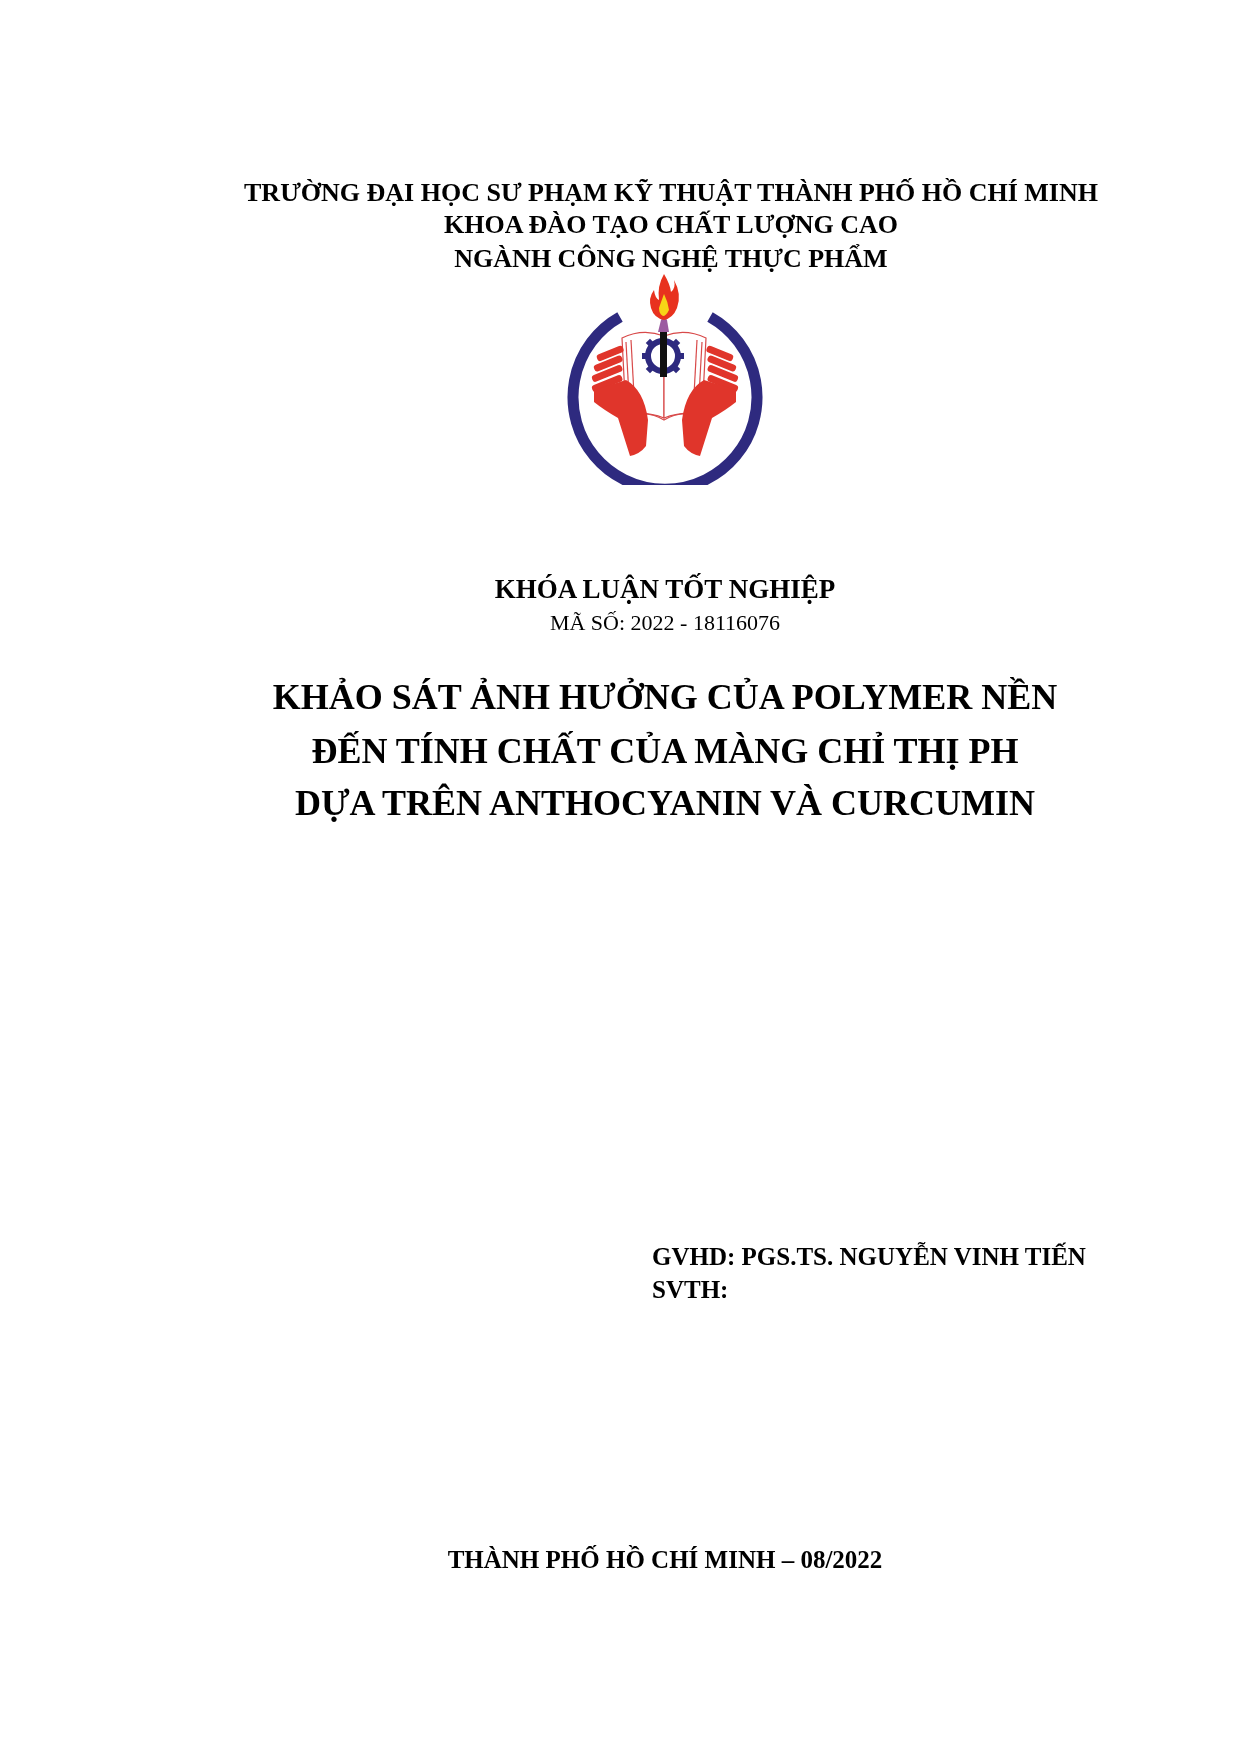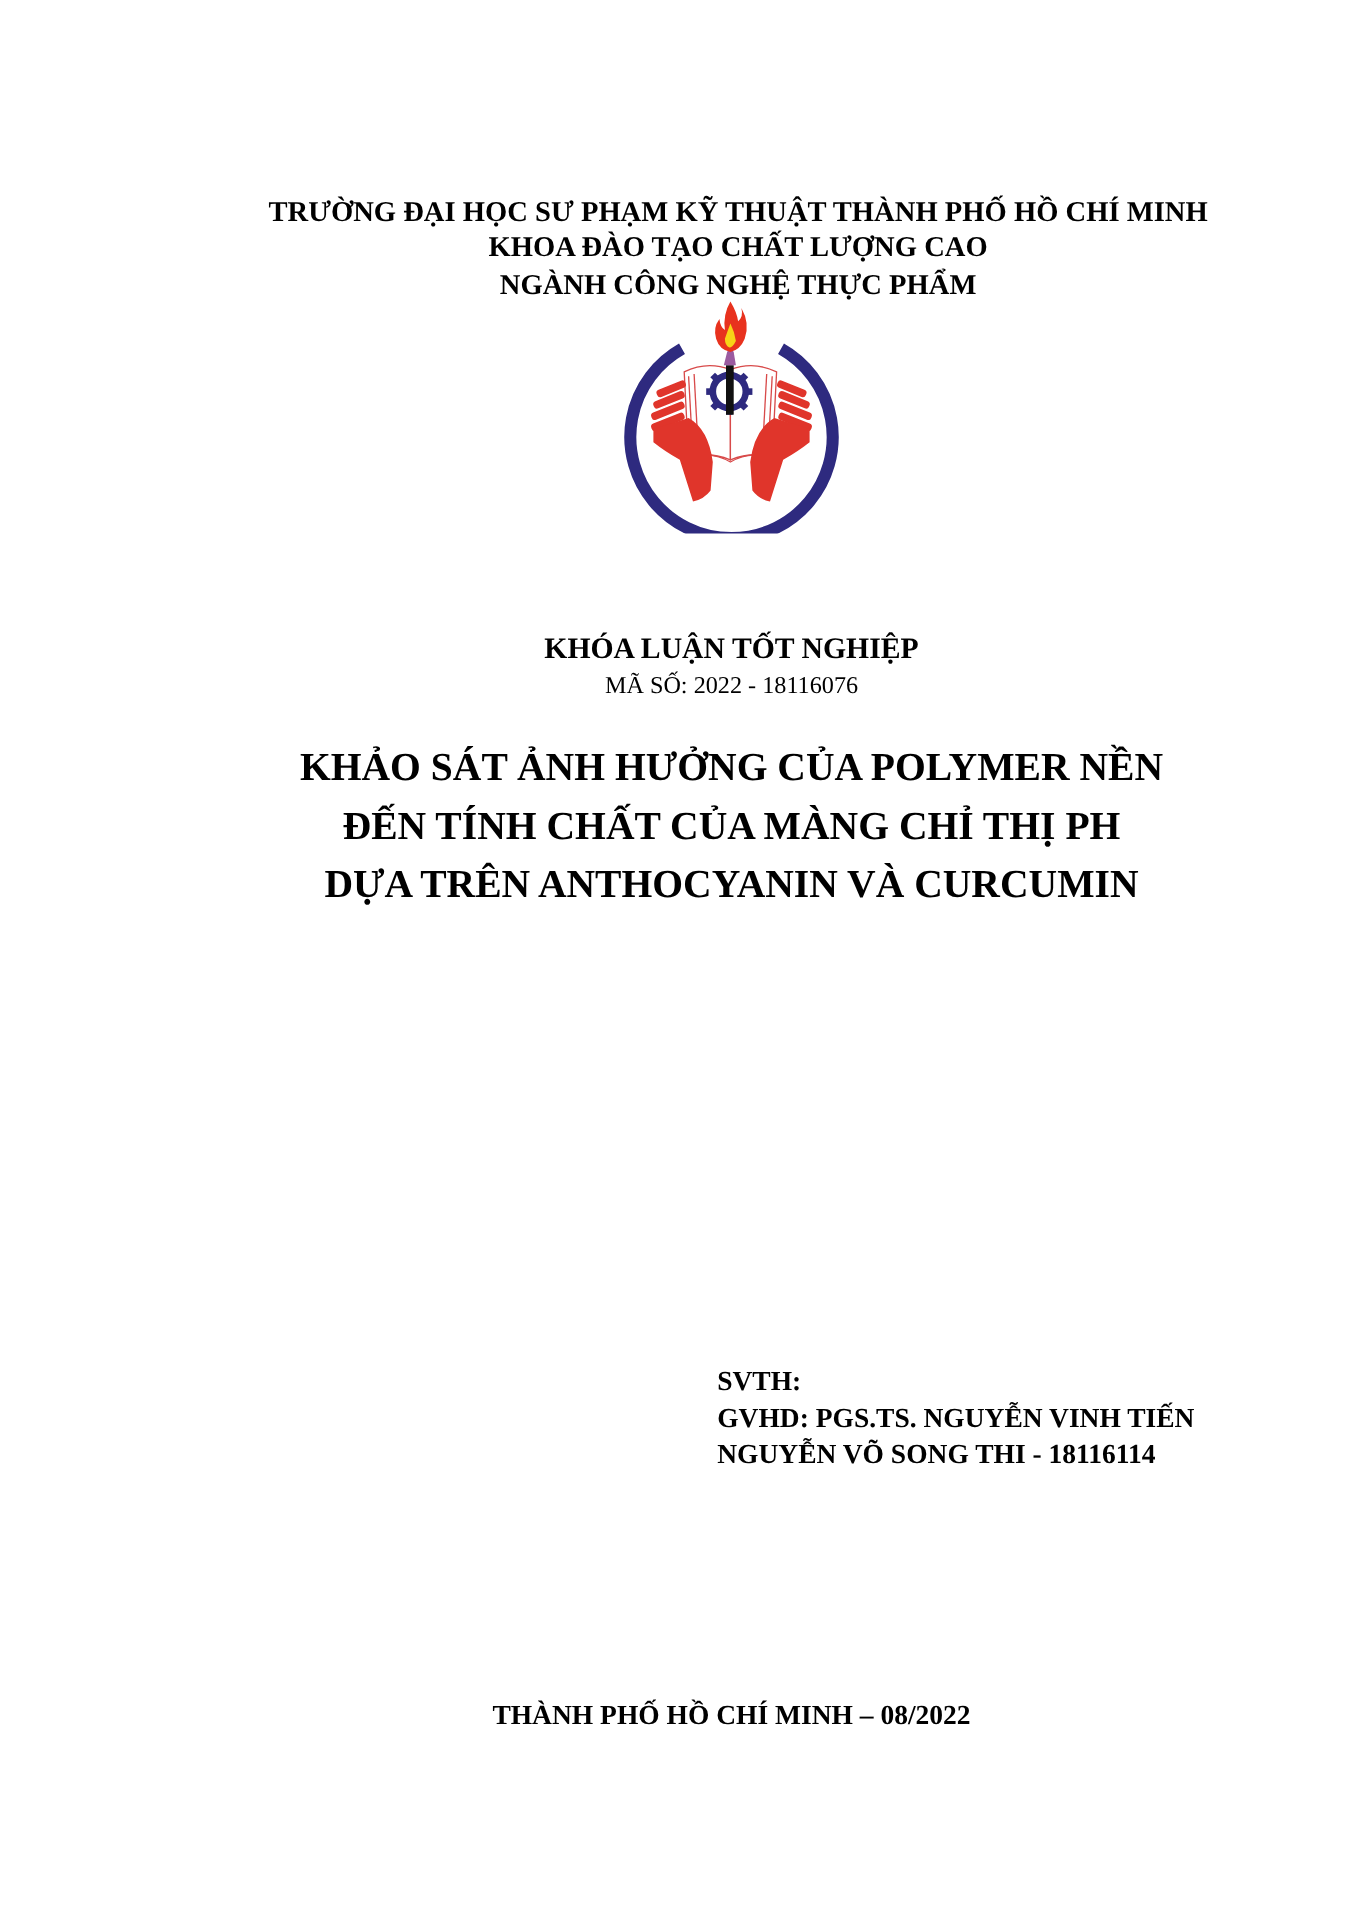--- a/index.html
+++ b/index.html
@@ -84,20 +84,19 @@
   </div>
 
   <div class="line kl">KHÓA LUẬN TỐT NGHIỆP</div>
   <div class="line ms">MÃ SỐ: 2022 - 18116076</div>
 
   <div class="line title t1">KHẢO SÁT ẢNH HƯỞNG CỦA POLYMER NỀN</div>
   <div class="line title t2">ĐẾN TÍNH CHẤT CỦA MÀNG CHỈ THỊ PH</div>
   <div class="line title t3">DỰA TRÊN ANTHOCYANIN VÀ CURCUMIN</div>
 
   <div class="authors">
+    <div>GVHD: PGS.TS. NGUYỄN VINH TIẾN</div>
     <div>SVTH:</div>
-    <div>GVHD: PGS.TS. NGUYỄN VINH TIẾN</div>
-    <div>NGUYỄN VÕ SONG THI - 18116114</div>
   </div>
 
   <div class="line footer">THÀNH PHỐ HỒ CHÍ MINH – 08/2022</div>
 
 </div>
 
 </body></html>

